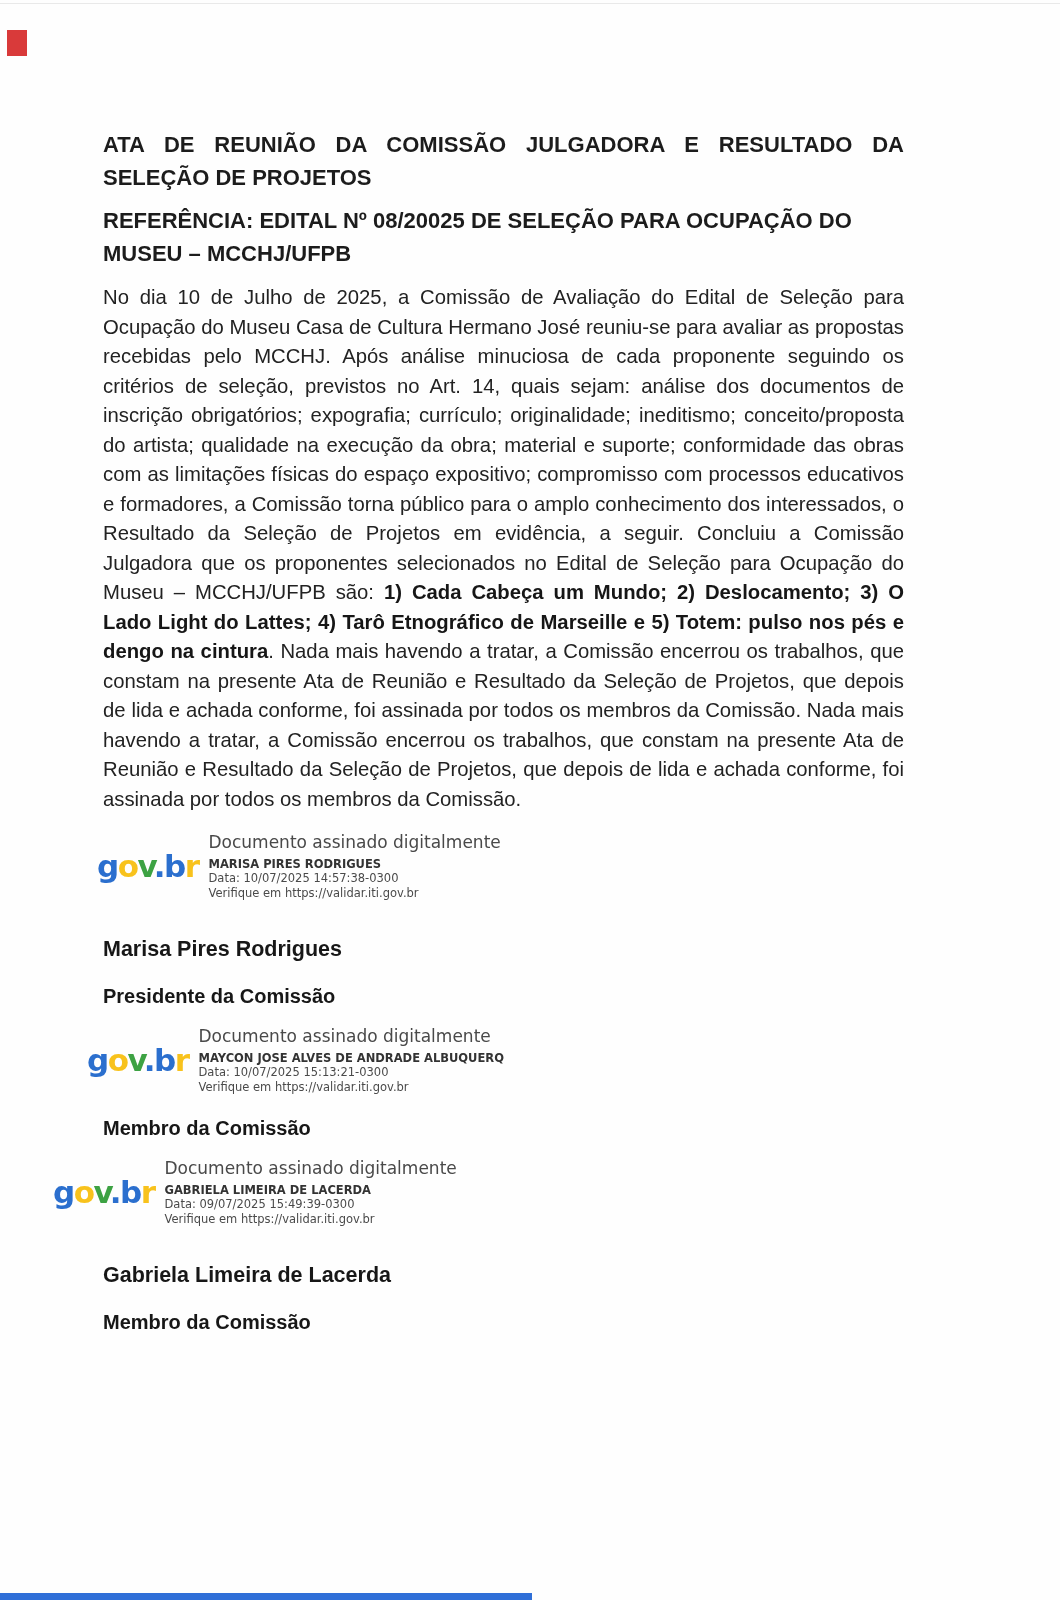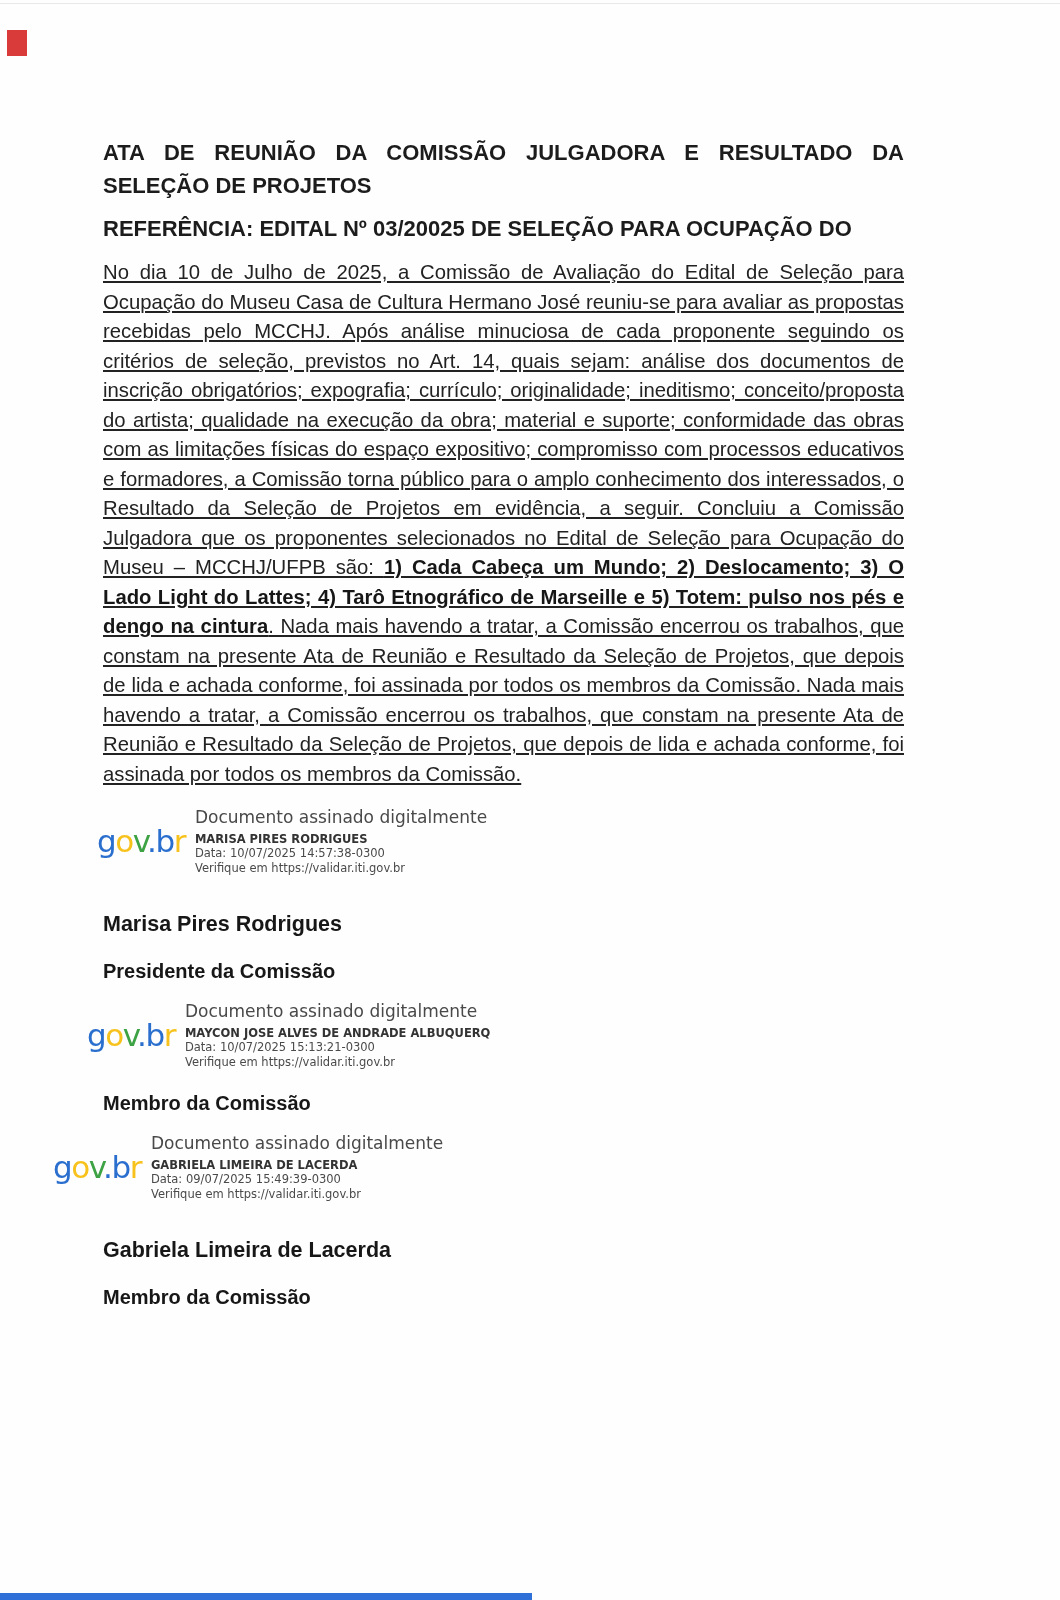--- a/index.html
+++ b/index.html
@@ -27,21 +27,21 @@
     top: 30px; left: 7px;
     width: 20px; height: 26px;
   }
   .bottom-bar {
     position: absolute;
     bottom: 0; left: 0;
     width: 532px; height: 7px;
   }
   .content {
     position: absolute;
-    top: 136px;
+    top: 128px;
     left: 103px;
     width: 801px;
   }
   .doc-title, .doc-ref {
     font-weight: bold;
     font-size: 22px;
     line-height: 33px;
     color: #1c1c1c;
   }
   .line-justify {
@@ -49,34 +49,33 @@
     text-align-last: justify;
     white-space: normal;
   }
   .doc-ref { margin-top: 10px; }
   .body-par {
     margin-top: 13px;
     font-size: 20.3px;
     line-height: 29.5px;
     text-align: justify;
     color: #222222;
-    text-decoration: underline;
   }
   .body-par b { color: #161616; }
   .sig-block {
     display: flex;
     align-items: flex-start;
     margin-top: 21px;
   }
   .sig-block.s0 { margin-left: -6px; }
   .sig-block.s1 { margin-left: -16px; }
   .sig-block.s2 { margin-left: -50px; }
   .govbr-logo {
     font-family: "DejaVu Sans", sans-serif;
-    font-weight: 400;
+    font-weight: 700;
     font-size: 31px;
     letter-spacing: -1.5px;
     line-height: 1;
     margin-top: 16px;
     margin-right: 10px;
     min-width: 82px;
     user-select: none;
   }
   .sig-lines {
     font-family: "DejaVu Sans", sans-serif;
@@ -116,21 +115,22 @@
   <div class="red-edge" style="background: rgb(217, 58, 58);"></div>
 
   <div class="content">
 
     <div class="doc-title">
       <div class="line-justify">ATA DE REUNIÃO DA COMISSÃO JULGADORA E RESULTADO DA</div>
       <div>SELEÇÃO DE PROJETOS</div>
     </div>
 
     <div class="doc-ref">
-      <div>REFERÊNCIA: EDITAL Nº 03/20025 DE SELEÇÃO PARA OCUPAÇÃO DO</div>
+      <div>REFERÊNCIA: EDITAL Nº 08/20025 DE SELEÇÃO PARA OCUPAÇÃO DO</div>
+      <div>MUSEU – MCCHJ/UFPB</div>
     </div>
 
     <div class="body-par"><span>No dia 10 de Julho de 2025, a Comissão de Avaliação do Edital de Seleção para Ocupação do Museu Casa de Cultura Hermano José reuniu-se para avaliar as propostas recebidas pelo MCCHJ. Após análise minuciosa de cada proponente seguindo os critérios de seleção, previstos no Art. 14, quais sejam: análise dos documentos de inscrição obrigatórios; expografia; currículo; originalidade; ineditismo; conceito/proposta do artista; qualidade na execução da obra; material e suporte; conformidade das obras com as limitações físicas do espaço expositivo; compromisso com processos educativos e formadores, a Comissão torna público para o amplo conhecimento dos interessados, o Resultado da Seleção de Projetos em evidência, a seguir.  Concluiu a Comissão Julgadora que os proponentes selecionados no Edital de Seleção para Ocupação do Museu – MCCHJ/UFPB são: </span><b>1) Cada Cabeça um Mundo; 2) Deslocamento; 3) O Lado Light do Lattes; 4) Tarô Etnográfico de Marseille e 5) Totem: pulso nos pés e dengo na cintura</b><span>.  Nada mais havendo a tratar, a Comissão encerrou os trabalhos, que constam na presente Ata de Reunião e Resultado da Seleção de Projetos, que depois de lida e achada conforme, foi assinada por todos os membros da Comissão. Nada mais havendo a tratar, a Comissão encerrou os trabalhos, que constam na presente Ata de Reunião e Resultado da Seleção de Projetos, que depois de lida e achada conforme, foi assinada por todos os membros da Comissão.</span></div>
 
     <div class="sig-block s0">
       <div class="govbr-logo"><span style="color: rgb(43, 111, 206);">g</span><span style="color: rgb(248, 194, 28);">o</span><span style="color: rgb(61, 162, 67);">v</span><span style="color: rgb(43, 111, 206);">.</span><span style="color: rgb(43, 111, 206);">b</span><span style="color: rgb(248, 194, 28);">r</span></div>
       <div class="sig-lines">
         <div class="signed-label">Documento assinado digitalmente</div>
         <div class="stamp-name">MARISA PIRES RODRIGUES</div>
         <div>Data: 10/07/2025 14:57:38-0300</div>

